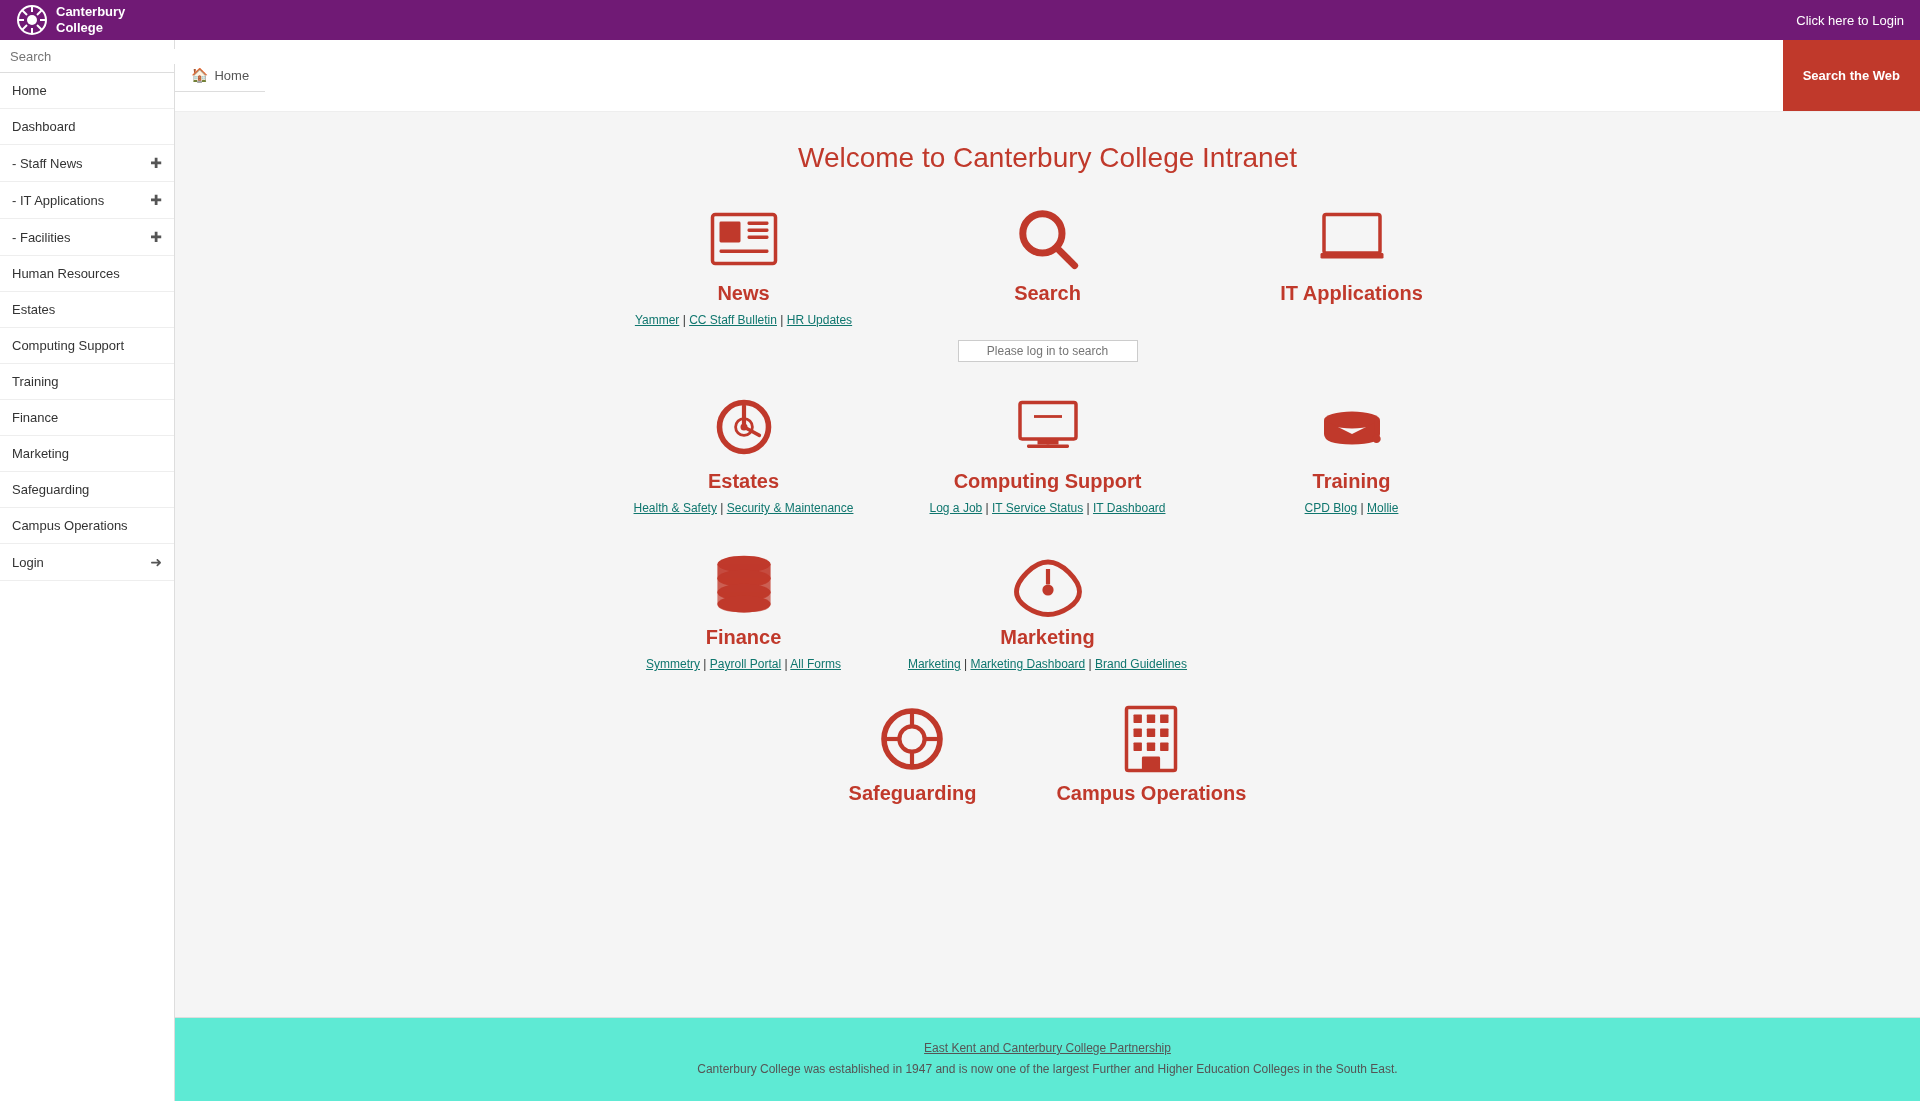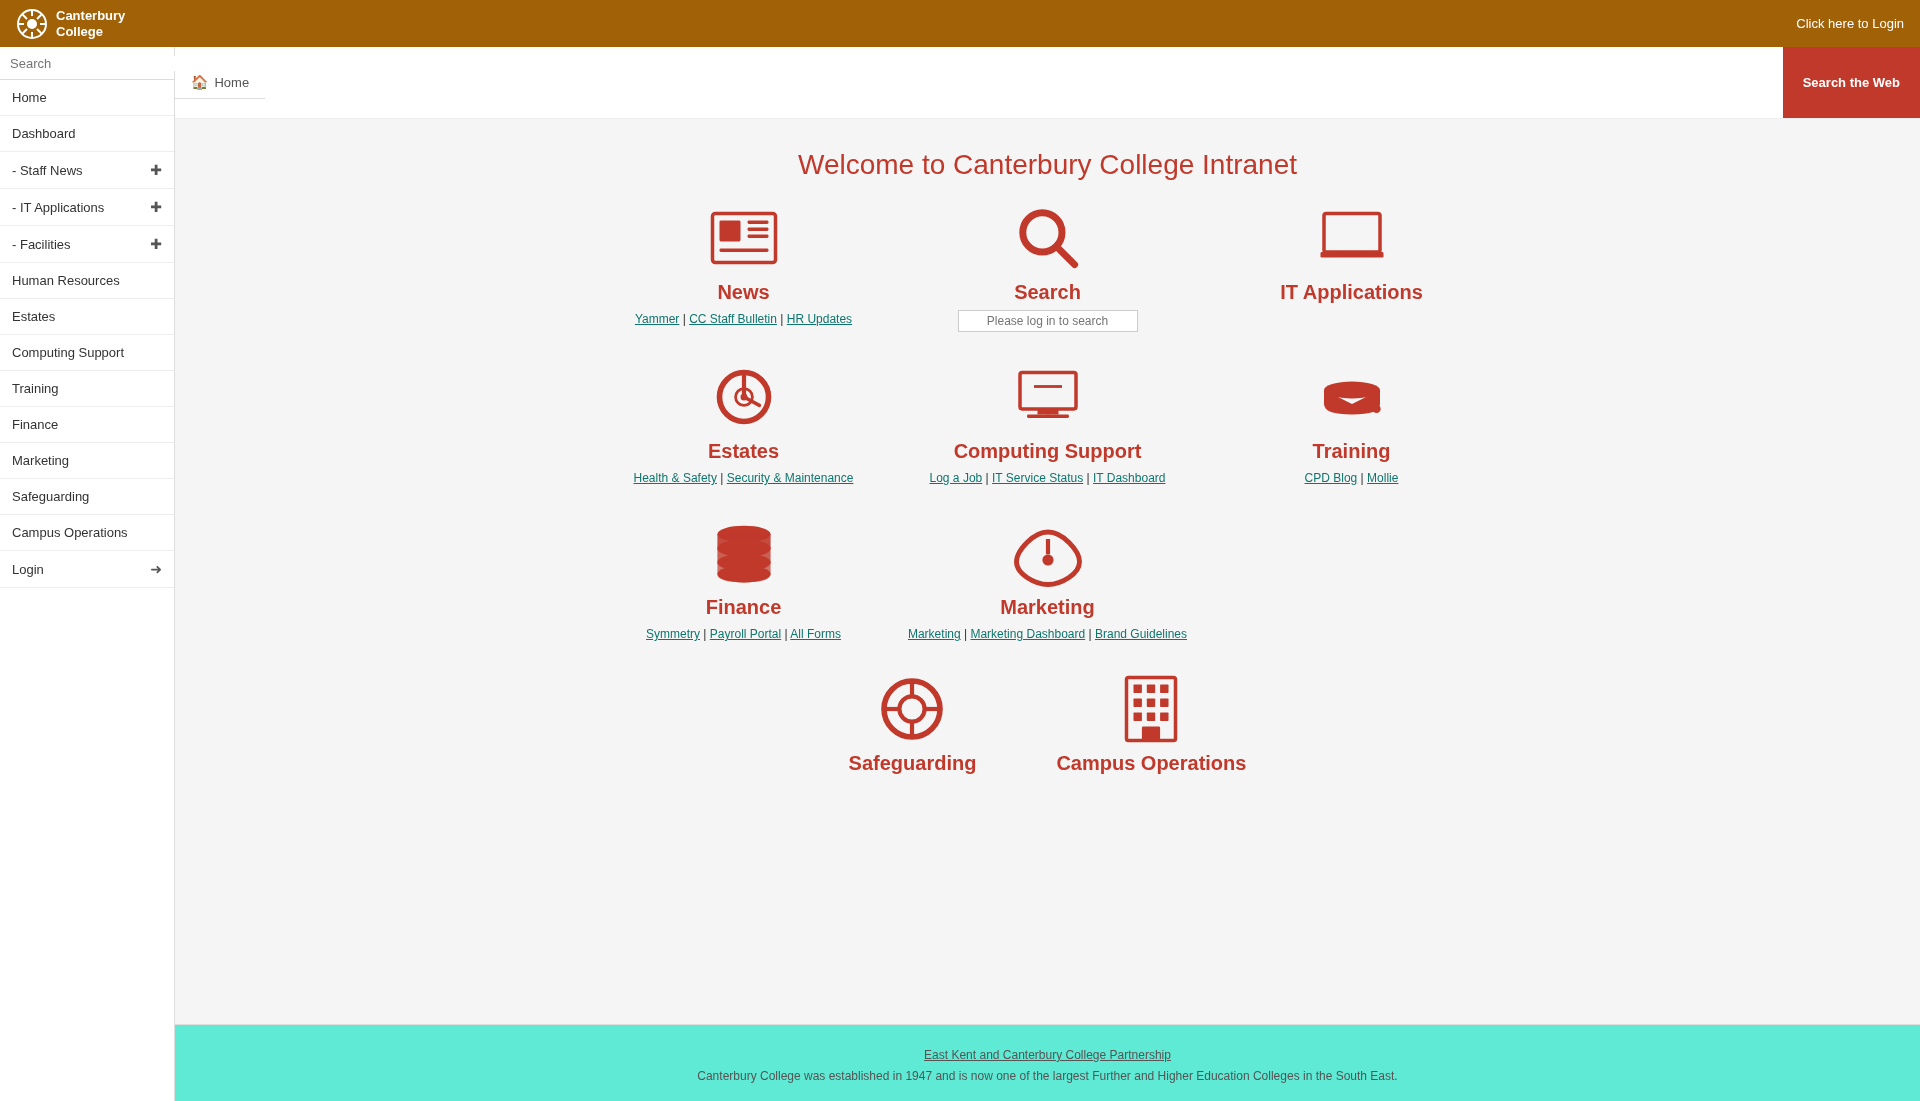--- a/index.html
+++ b/index.html
@@ -1,26 +1,26 @@
 <!DOCTYPE html>
 <html><head>
   <meta charset="utf-8">
   <style>
     * { box-sizing: border-box; margin: 0; padding: 0; }
     body { font-family: Arial, sans-serif; font-size: 14px; background: #f5f5f5; }
 
     
     #topbar {
-      background: #a16207;
+      background: #701a75;
       color: white;
       display: flex;
       align-items: center;
       justify-content: space-between;
       padding: 8px 16px;
-      height: 47px;
+      height: 40px;
     }
     #topbar .logo {
       display: flex;
       align-items: center;
       gap: 8px;
     }
     #topbar .logo .logo-icon {
       width: 32px;
       height: 32px;
     }
@@ -131,21 +131,21 @@
 
     #content {
       padding: 20px 40px;
       flex: 1;
     }
     #welcome-title {
       text-align: center;
       color: #c0392b;
       font-size: 28px;
       font-weight: normal;
-      margin-bottom: 22px;
+      margin-bottom: 30px;
       margin-top: 10px;
     }
 
     
     #icon-grid {
       display: grid;
       grid-template-columns: repeat(3, 1fr);
       gap: 30px 12px;
       max-width: 900px;
       margin: 0 auto;
@@ -178,20 +178,21 @@
       text-decoration: underline;
       cursor: pointer;
     }
     .search-input-field {
       border: 1px solid #ccc;
       padding: 3px 8px;
       font-size: 12px;
       color: #999;
       width: 180px;
       text-align: center;
+      margin-top: 29px;
     }
 
     
     #footer {
       text-align: center;
       padding: 20px;
       font-size: 12px;
       color: #555;
       line-height: 1.8;
       border-top: 1px solid #ddd;

